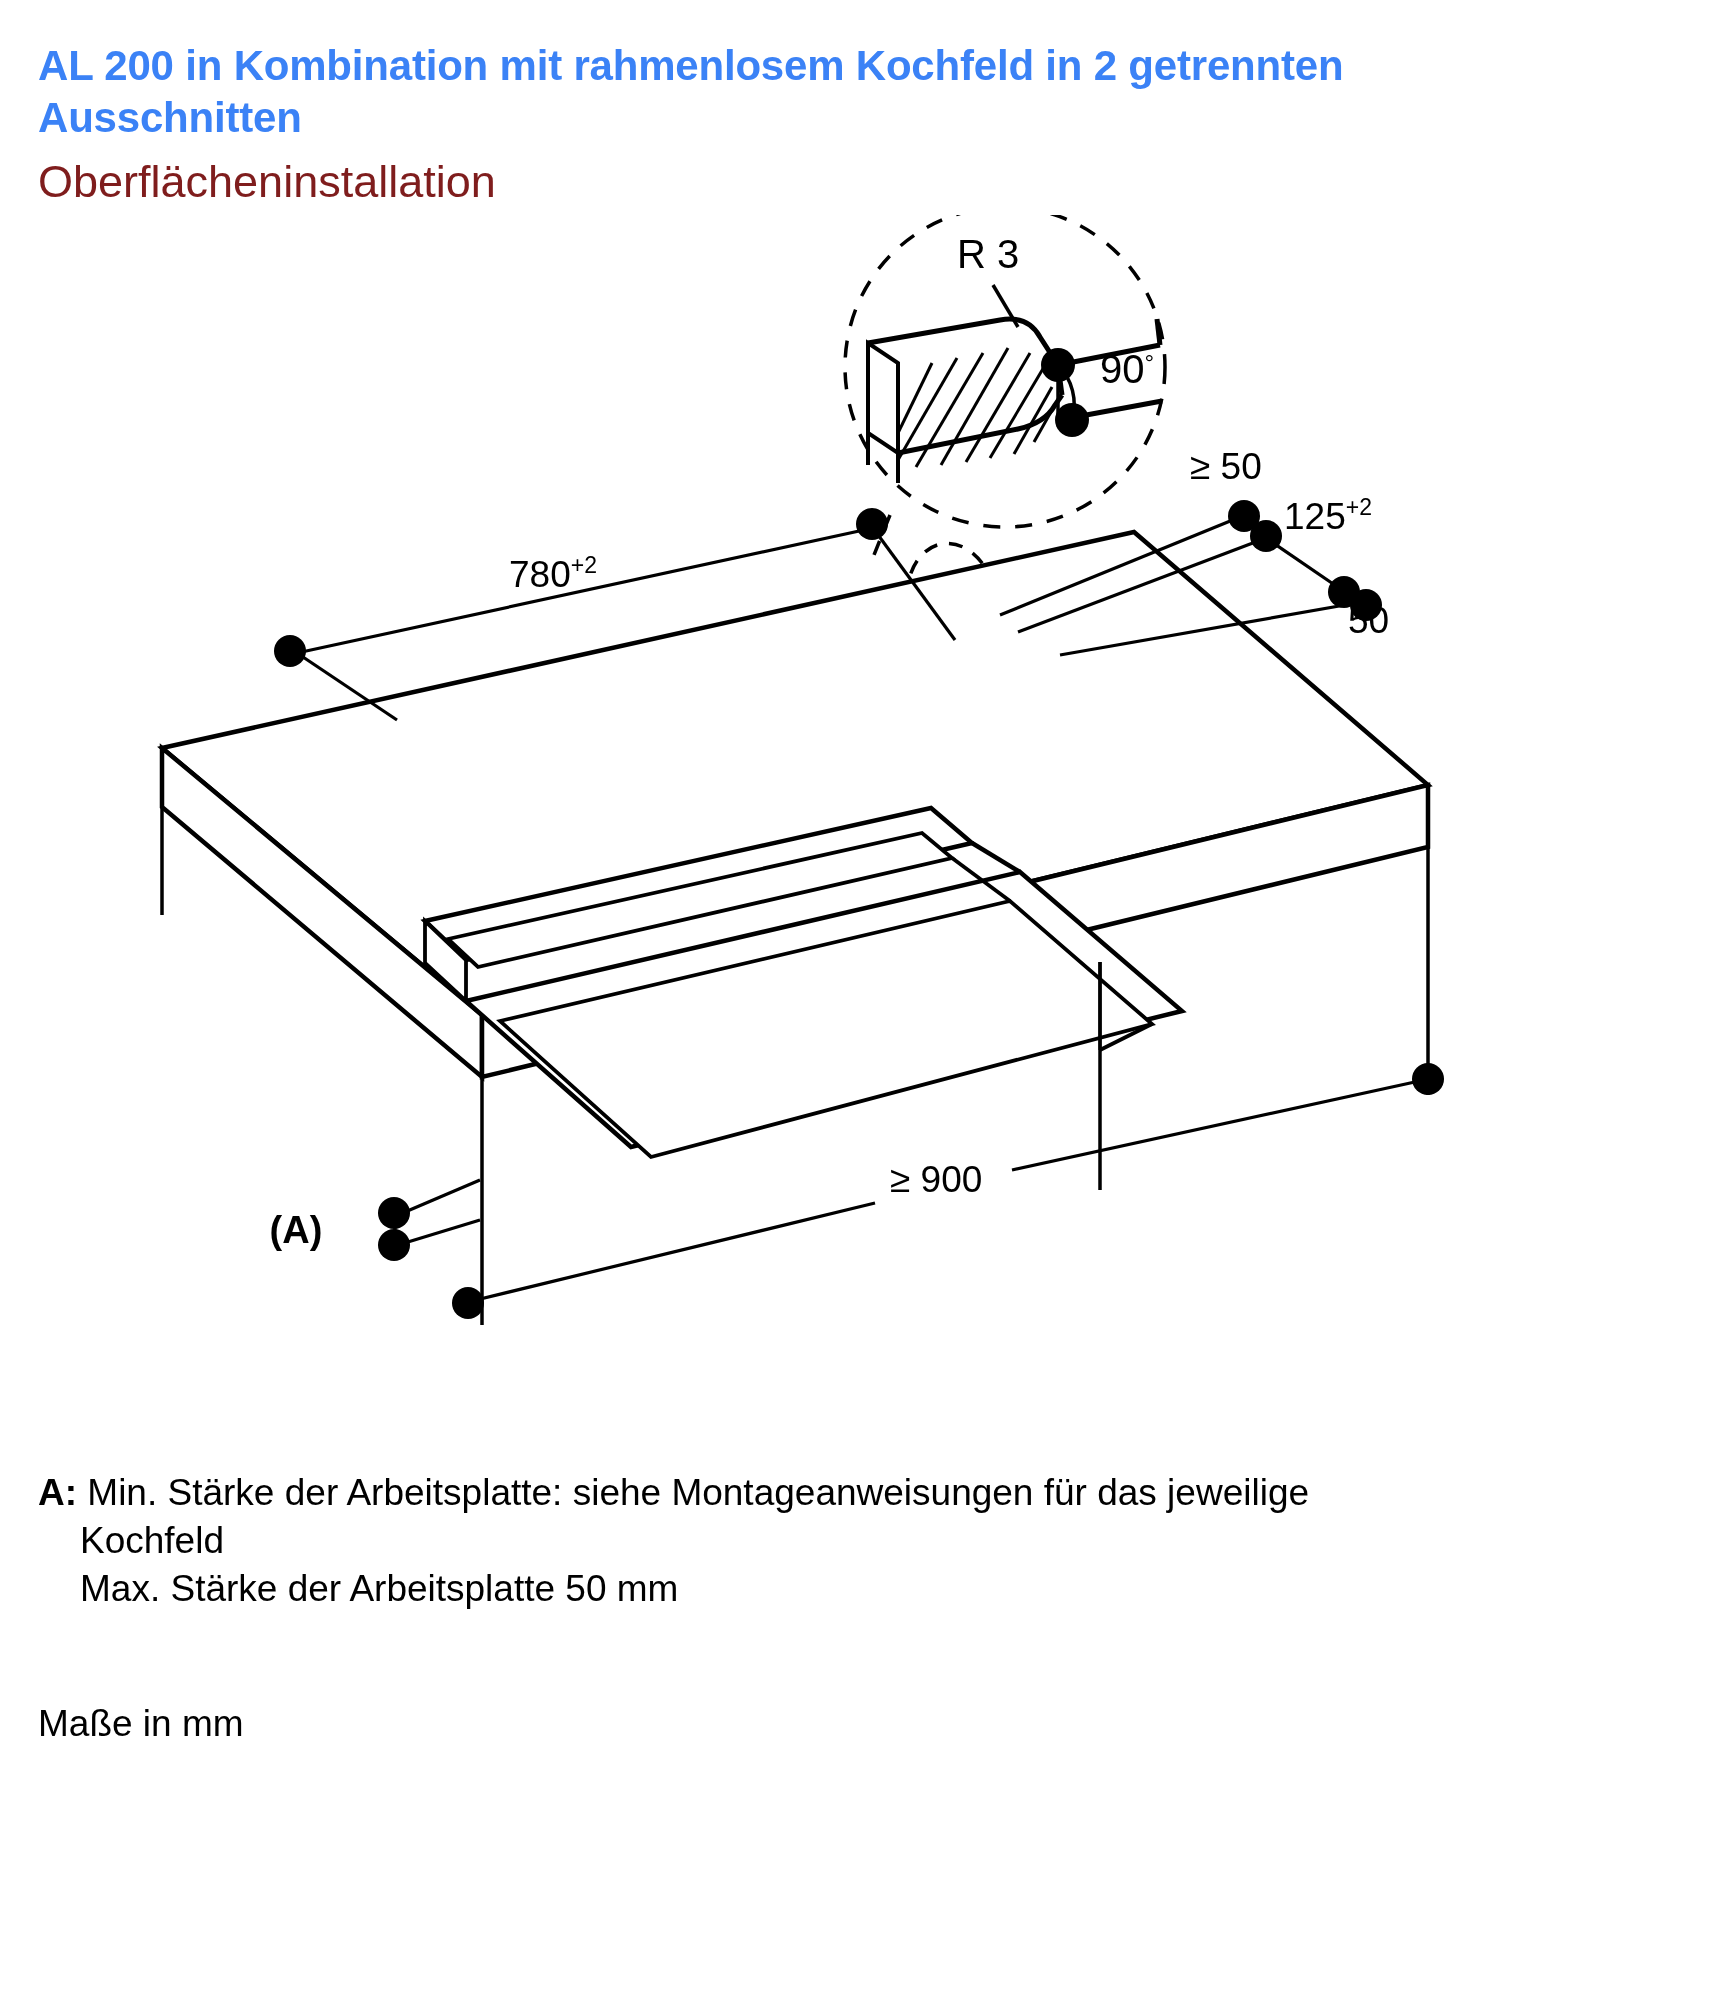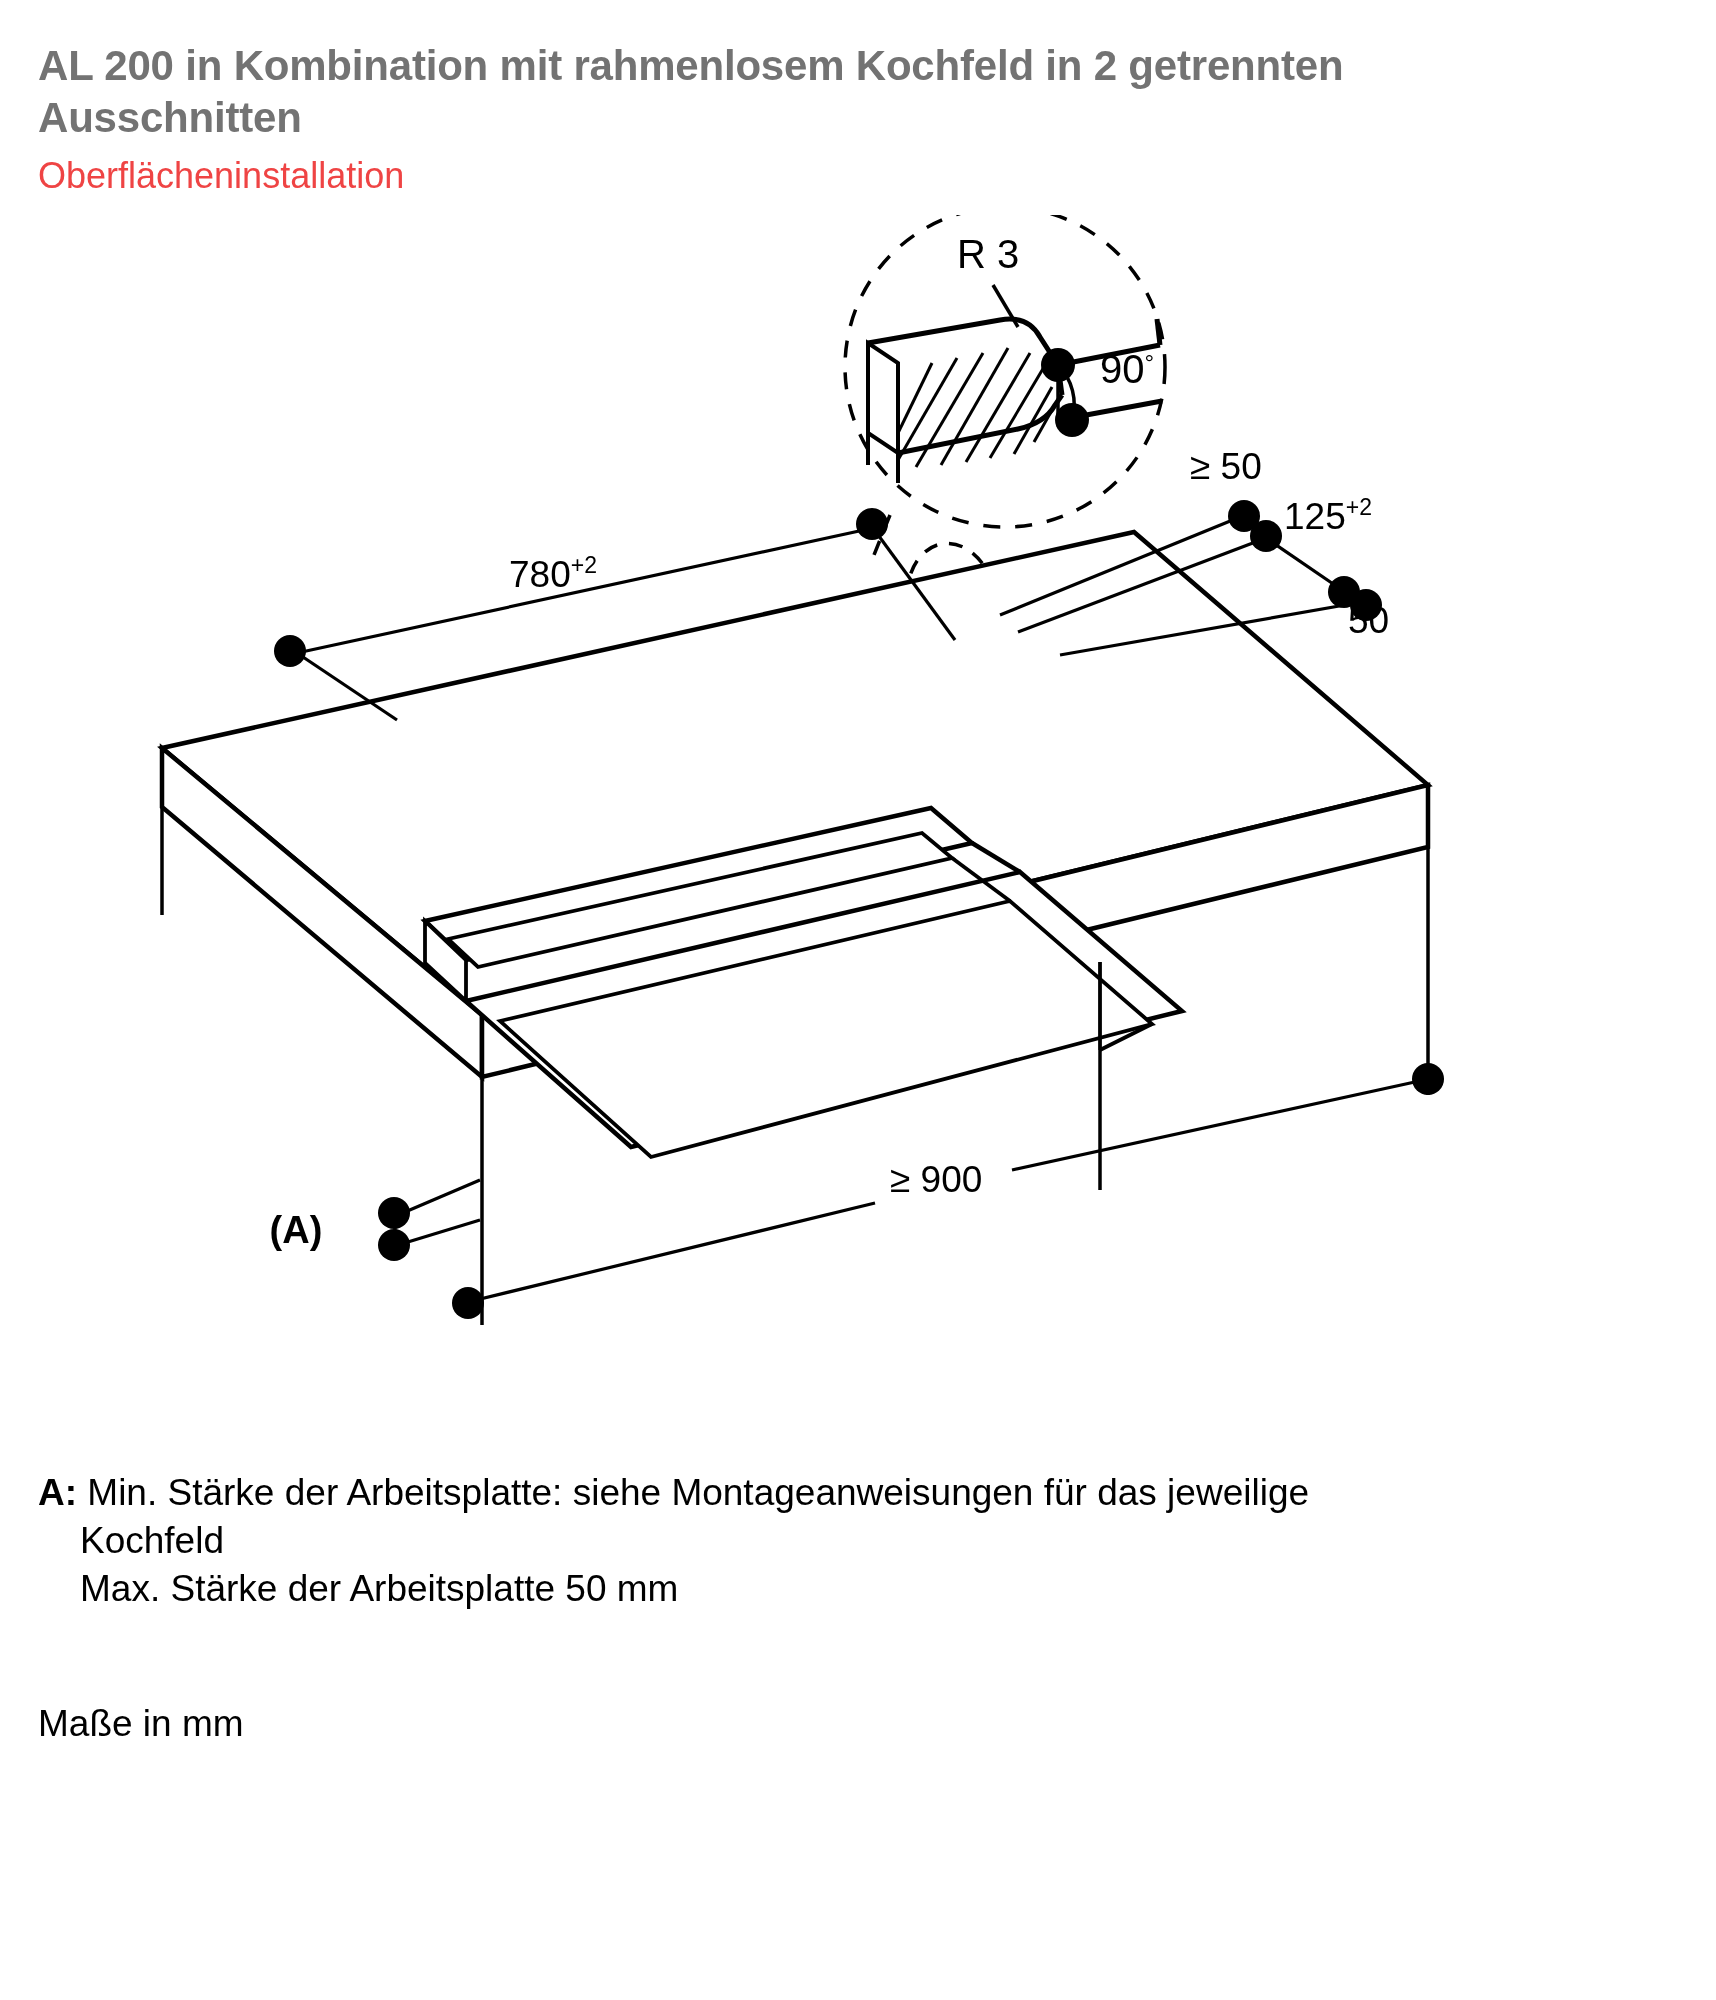--- a/index.html
+++ b/index.html
@@ -26,28 +26,28 @@
     left: 38px;
     top: 40px;
     width: 1600px;
   }
   .title {
     font-size: 42px;
     font-weight: bold;
     line-height: 1.24;
     letter-spacing: -0.2px;
     margin: 0;
-    color: #737373;
+    color: #3b82f6;
   }
   .subtitle {
-    font-size: 36px;
+    font-size: 45px;
     font-weight: normal;
     line-height: 1.24;
     margin: 10px 0 0 0;
-    color: #ef4444;
+    color: #7f1d1d;
   }
   .drawing-wrap {
     position: absolute;
     left: 0;
     top: 215px;
     width: 1588px;
     height: 1200px;
   }
   svg.drawing {
     display: block;

